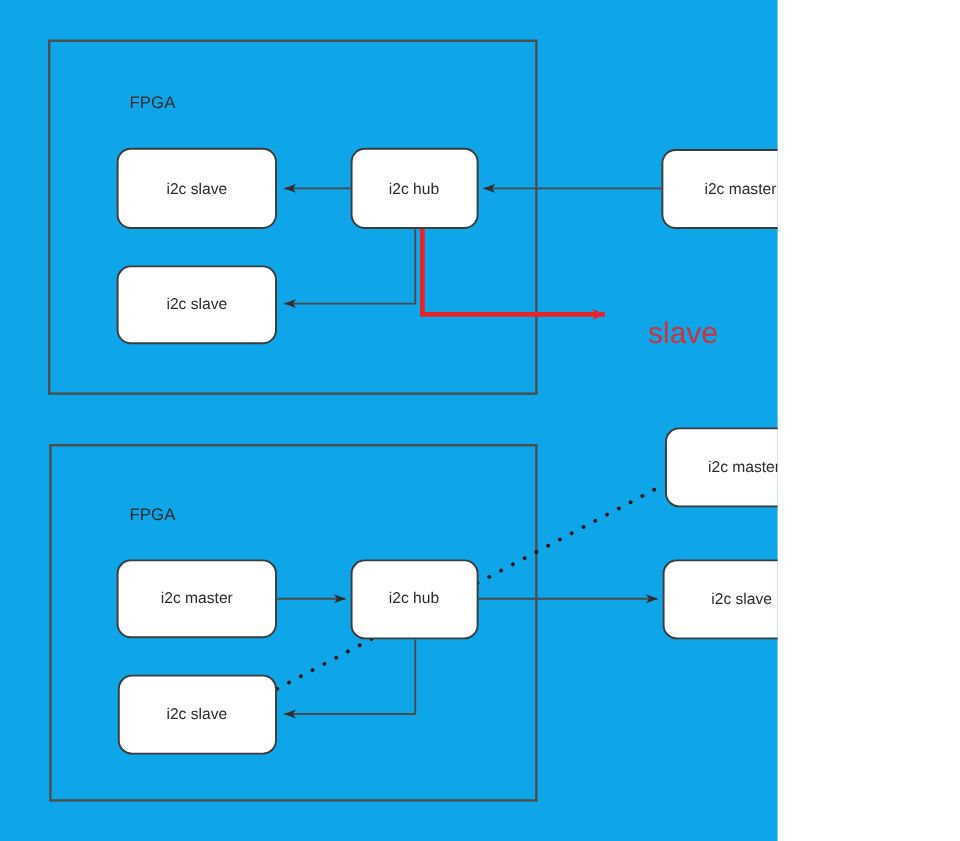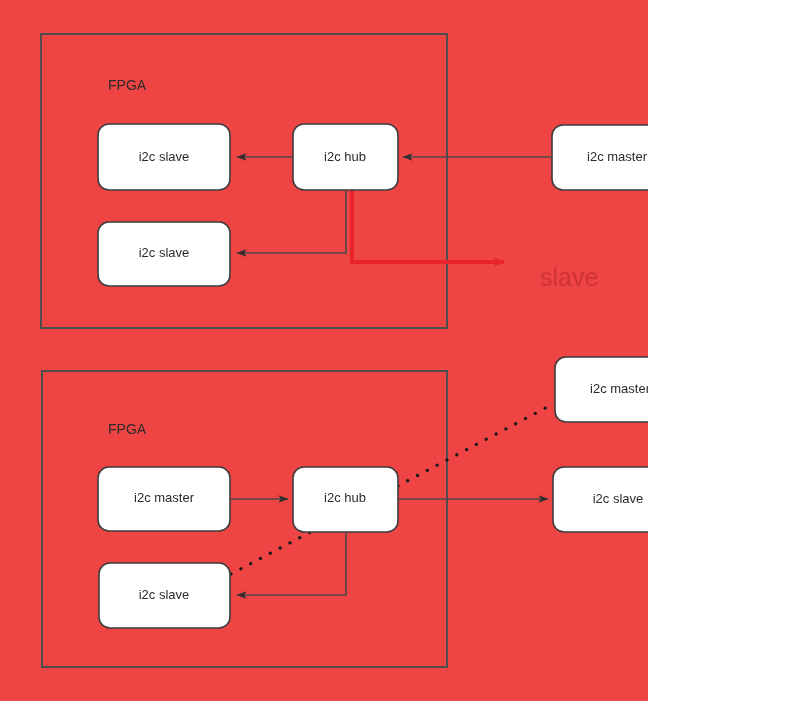--- a/index.html
+++ b/index.html
@@ -8,21 +8,21 @@
     padding: 0;
     background: #ffffff;
   }
   body {
     font-family: "Liberation Sans", sans-serif;
   }
   #canvas {
     position: relative;
     width: 648px;
     height: 701px;
-    background: #ef4444;
+    background: #0ea5e9;
     overflow: hidden;
   }
   svg.layer {
     position: absolute;
     left: 0;
     top: 0;
     width: 800px;
     height: 701px;
   }
   .fpga-rect {

